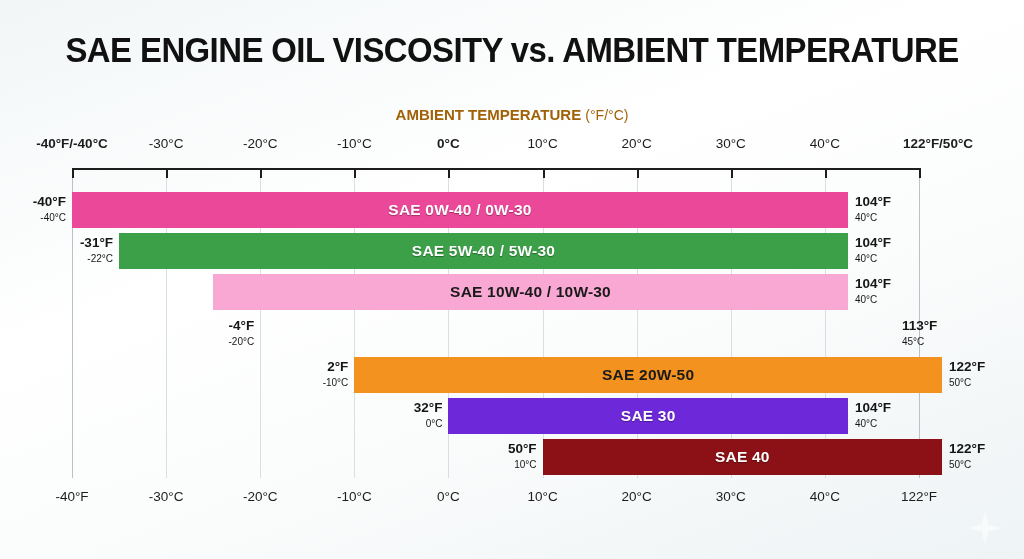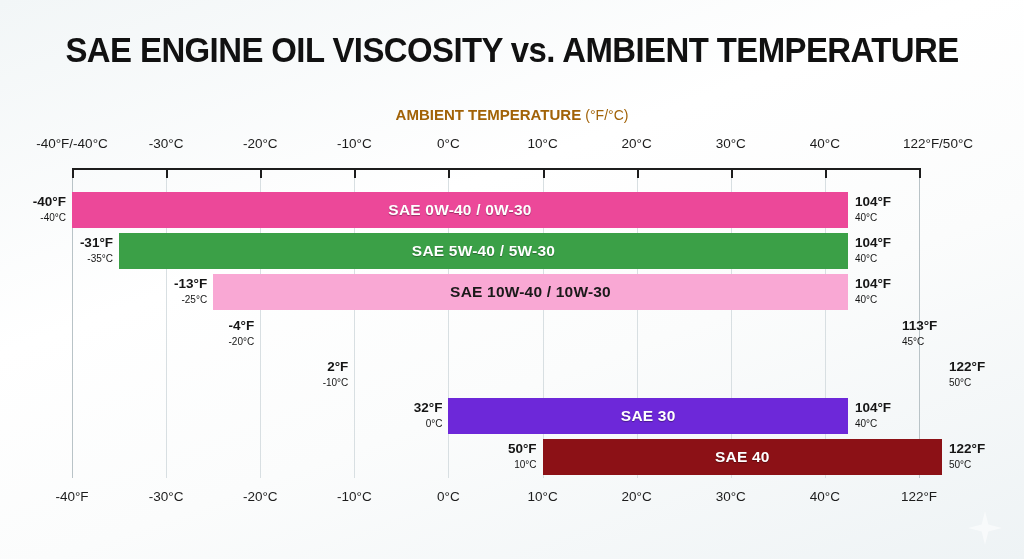--- a/index.html
+++ b/index.html
@@ -26,21 +26,21 @@
     font-size:15px;font-weight:bold;color:#a16207;
   }
   #axis-title .unit{font-weight:normal;font-size:14px;}
   .tick-row{position:absolute;left:0;width:1024px;height:18px;}
   #top-ticks{top:136px;}
   #bottom-ticks{top:489px;}
   .tick{
     position:absolute;transform:translateX(-50%);
     font-size:13.5px;color:#1c1c1c;white-space:nowrap;
   }
-  .tick.bold{font-weight:normal;}
+  .tick.bold{font-weight:bold;}
   .plot{
     position:absolute;left:0;top:168px;width:1024px;height:310px;
   }
   .gridline{
     position:absolute;top:0;width:1px;height:310px;background:#d8dfe2;
   }
   .gridline.edge{background:#b9c3c7;}
   .plot-top-rule{
     position:absolute;left:72px;top:0;width:848px;height:2px;background:#1d1d1d;
   }
@@ -123,51 +123,50 @@
         <div class="f">104°F</div>
         <div class="c">40°C</div>
       </div>
     </div>
     <div class="bar-row" style="top: 65.2px; left: 0px; width: 1024px;">
       <div class="bar" style="left: 119.056px; width: 728.833px; background: rgb(59, 160, 71);">
         <span class="bar-label on-dark">SAE 5W-40 / 5W-30</span>
       </div>
       <div class="endcap left" style="left: 0px; width: 113.056px;">
         <div class="f">-31°F</div>
-        <div class="c">-35°C</div>
+        <div class="c">-22°C</div>
       </div>
       <div class="endcap right" style="left: 854.889px;">
         <div class="f">104°F</div>
         <div class="c">40°C</div>
       </div>
     </div>
     <div class="bar-row" style="top: 106.4px; left: 0px; width: 1024px;">
       <div class="bar" style="left: 213.167px; width: 634.722px; background: #f9a8d4;">
         <span class="bar-label on-light">SAE 10W-40 / 10W-30</span>
-      </div>
-      <div class="endcap left" style="left: 0px; width: 207.167px;">
-        <div class="f">-13°F</div>
-        <div class="c">-25°C</div>
       </div>
       <div class="endcap right" style="left: 854.889px;">
         <div class="f">104°F</div>
         <div class="c">40°C</div>
       </div>
     </div>
     <div class="bar-row" style="top: 147.6px; left: 0px; width: 1024px;">
       <div class="endcap left" style="left: 0px; width: 254.222px;">
         <div class="f">-4°F</div>
         <div class="c">-20°C</div>
       </div>
       <div class="endcap right" style="left: 901.944px;">
         <div class="f">113°F</div>
         <div class="c">45°C</div>
       </div>
     </div>
     <div class="bar-row" style="top: 188.8px; left: 0px; width: 1024px;">
+      <div class="bar" style="left: 354.333px; width: 587.667px; background: rgb(243, 146, 30);">
+        <span class="bar-label on-light">SAE 20W-50</span>
+      </div>
       <div class="endcap left" style="left: 0px; width: 348.333px;">
         <div class="f">2°F</div>
         <div class="c">-10°C</div>
       </div>
       <div class="endcap right" style="left: 949px;">
         <div class="f">122°F</div>
         <div class="c">50°C</div>
       </div>
     </div>
     <div class="bar-row" style="top: 230px; left: 0px; width: 1024px;">

